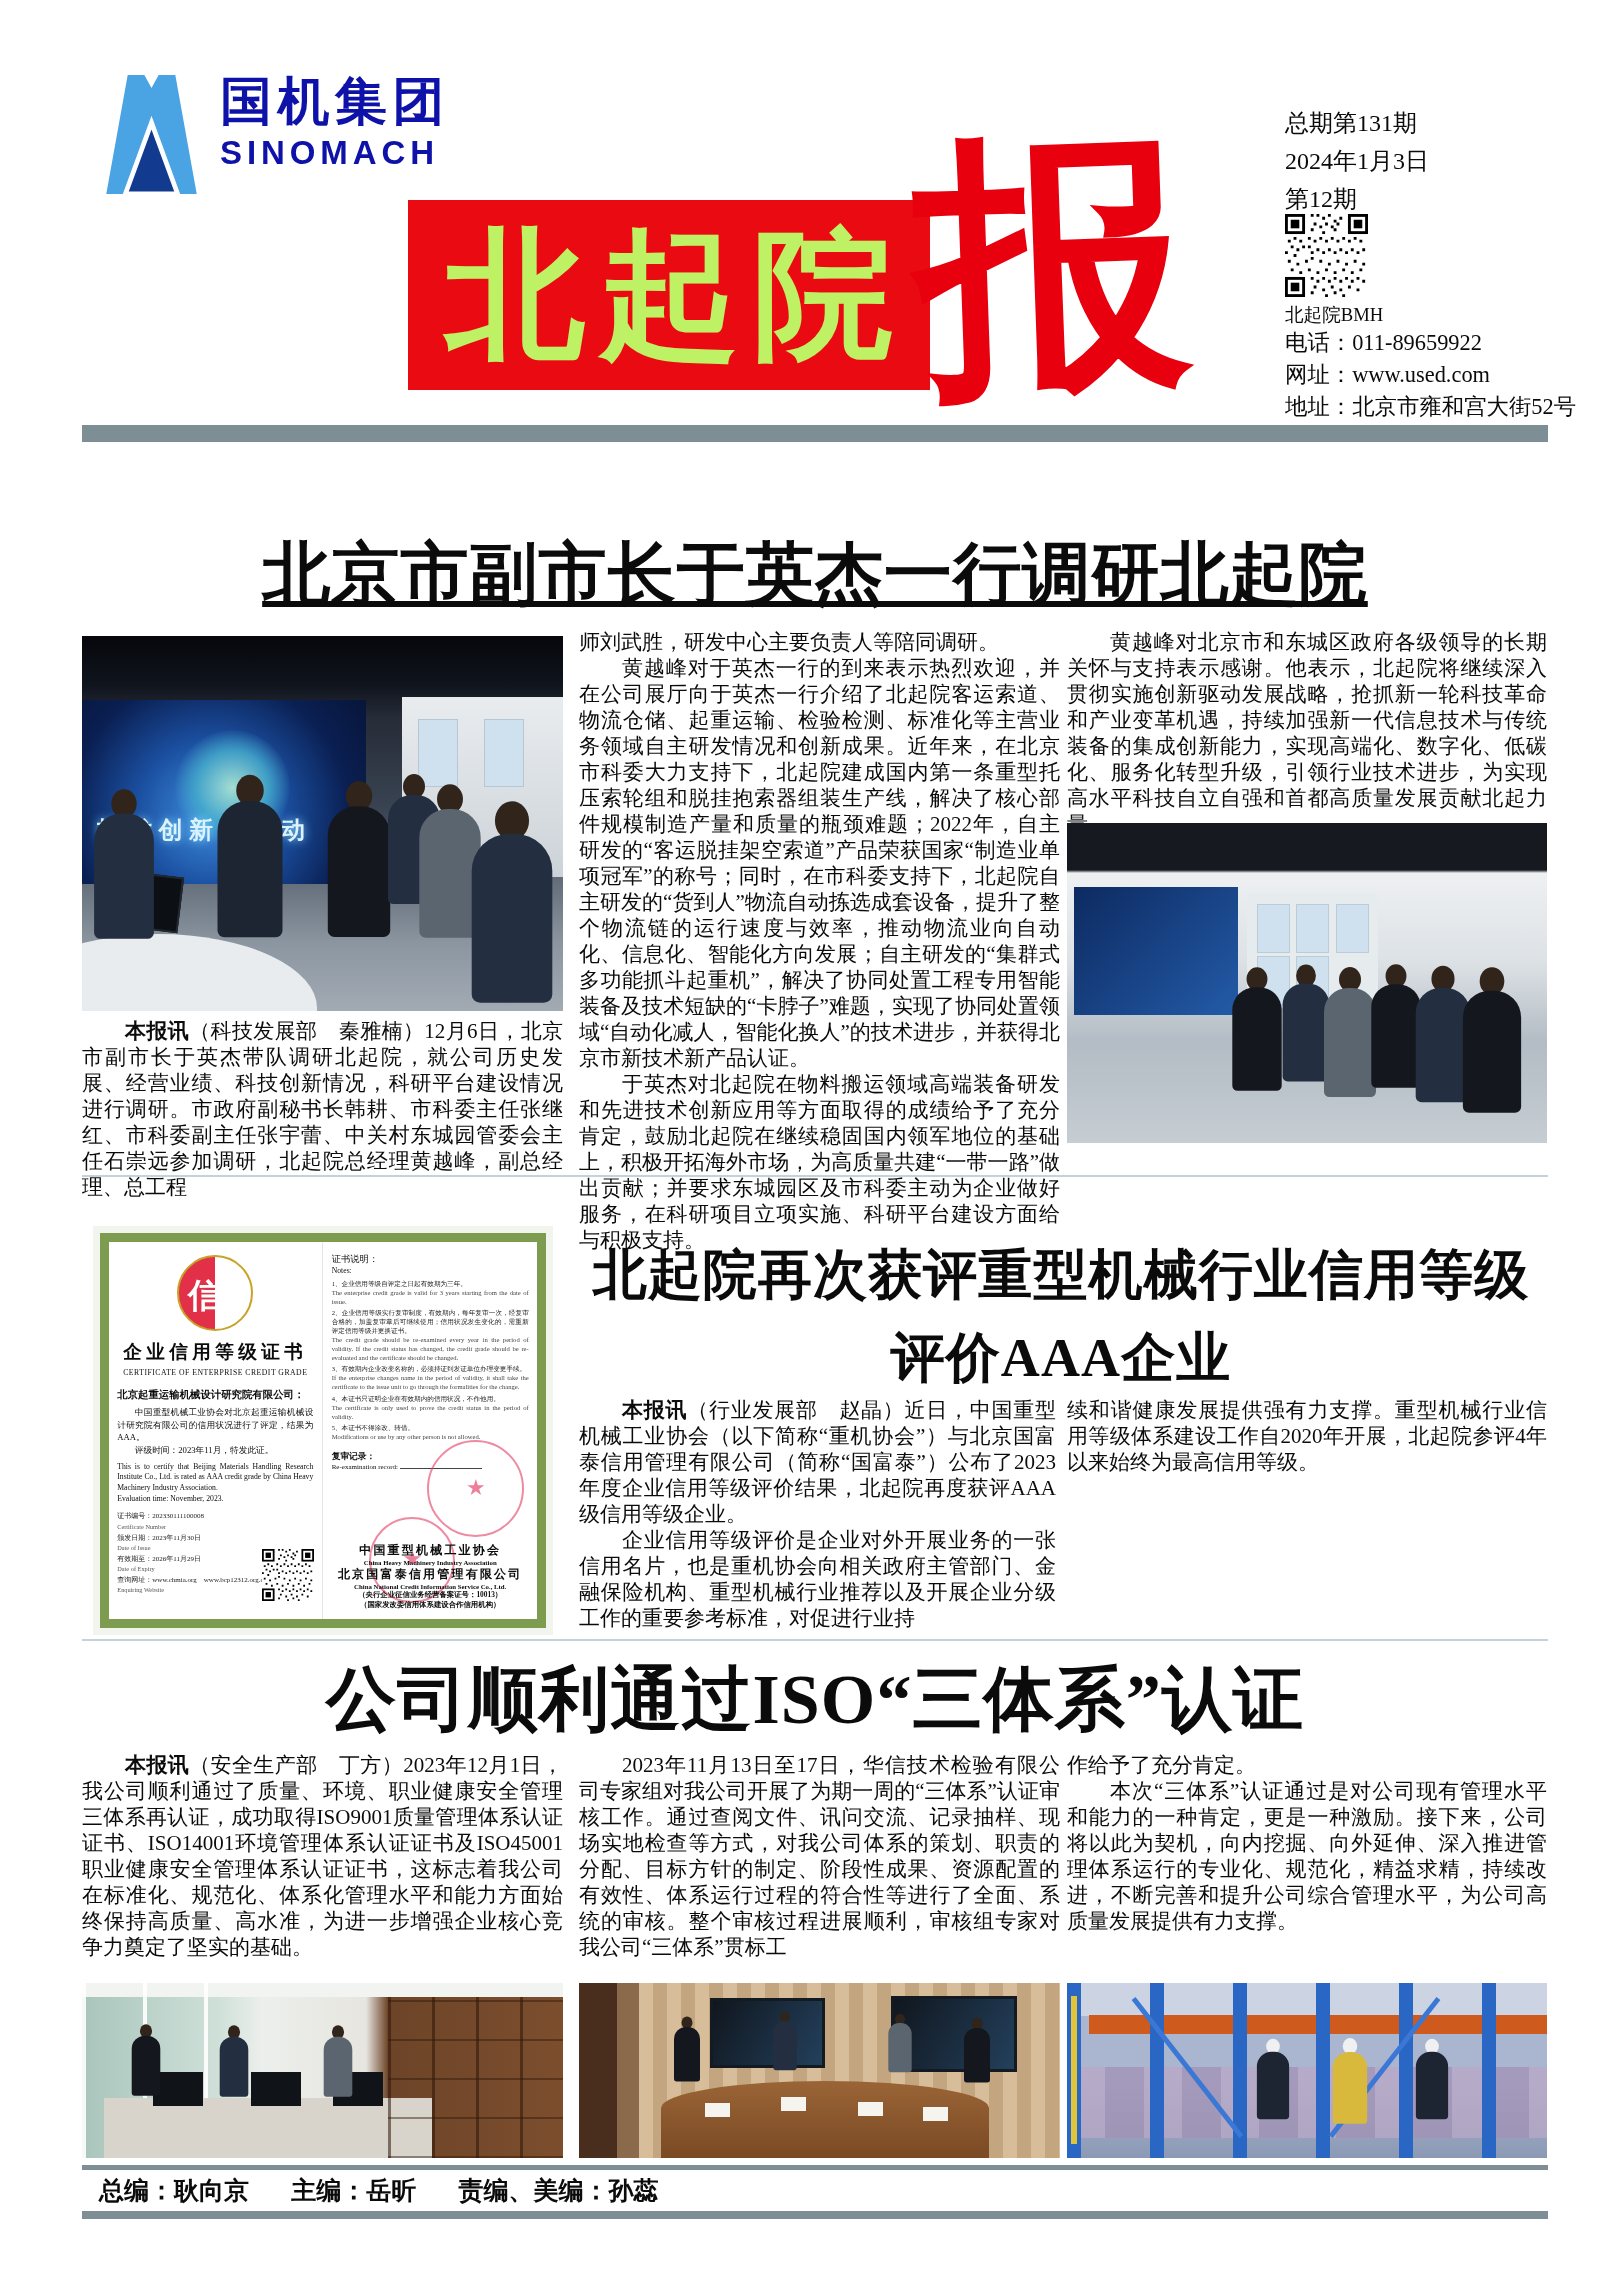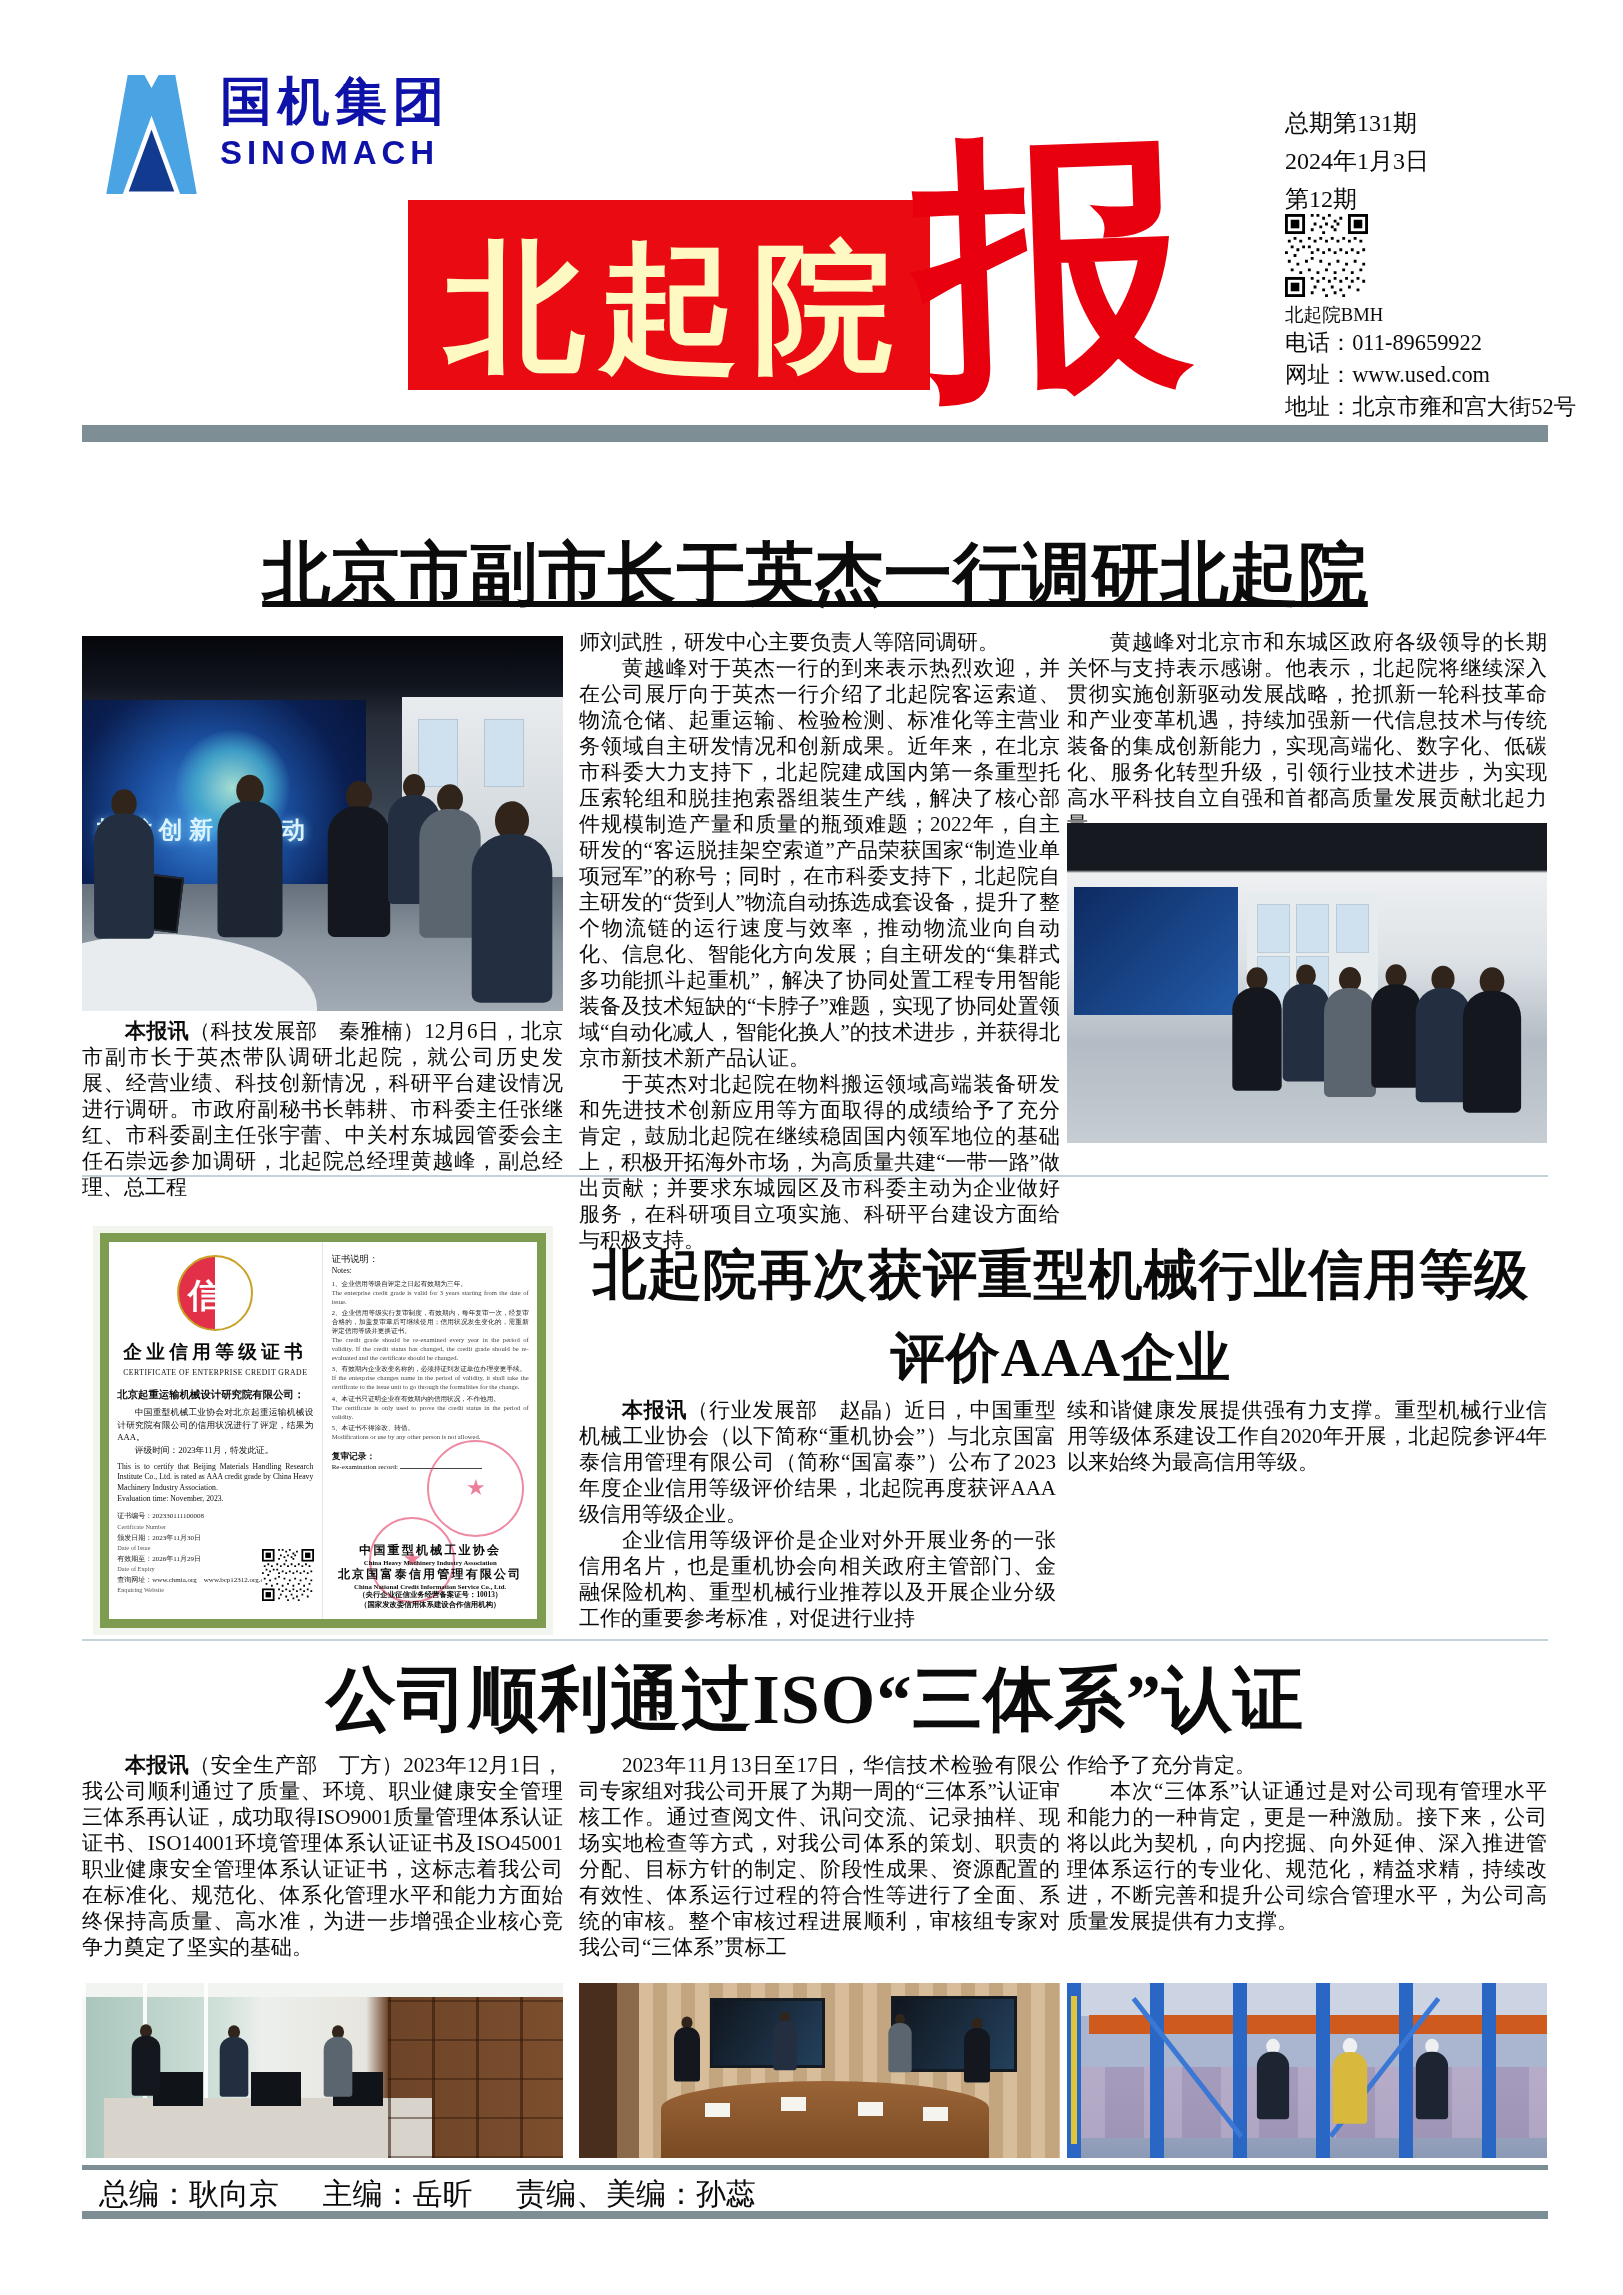--- a/index.html
+++ b/index.html
@@ -6,22 +6,22 @@
   .page{position:relative;width:1624px;height:2295px;background:#ffffff;overflow:hidden;
         font-family:"Liberation Serif","DejaVu Serif",serif;color:#0b0b0b;}
   [data-interactable]{cursor:default;}
 
   
   .logo-icon{position:absolute;left:92px;top:70px;width:119px;height:129px;}
   .logo-text{position:absolute;left:220px;top:73px;font-family:"Liberation Sans","DejaVu Sans",sans-serif;color:#0f12a8;}
   .logo-cn{font-size:52px;font-weight:bold;letter-spacing:5.5px;line-height:57px;}
   .logo-en{font-size:33px;font-weight:bold;letter-spacing:4.9px;line-height:38px;margin-top:4.4px;}
   .mast-box{position:absolute;left:408px;top:200px;width:522px;height:190px;background:#ea0b12;}
-  .mast-box span{display:block;text-align:center;line-height:190px;color:#fef9c3;font-size:140px;font-weight:900;
-                 letter-spacing:14px;text-indent:14px;font-family:"Liberation Sans","DejaVu Sans",sans-serif;margin-top:13px;}
+  .mast-box span{display:block;text-align:center;line-height:190px;color:#bef264;font-size:140px;font-weight:900;
+                 letter-spacing:14px;text-indent:14px;font-family:"Liberation Sans","DejaVu Sans",sans-serif;}
   .mast-brush{position:absolute;left:917px;top:132px;font-size:273px;line-height:273px;color:#e8000f;
               font-weight:900;transform:rotate(-2deg);font-family:"Liberation Serif",serif;}
   .issue{position:absolute;left:1285px;top:104px;font-size:24px;line-height:38px;}
   .qr{position:absolute;left:1285px;top:214px;width:83px;height:83px;}
   .qr-cap{position:absolute;left:1285px;top:302px;font-size:18.6px;}
   .contact{position:absolute;left:1285px;top:327px;font-size:22.4px;line-height:32px;}
   .bar-top{position:absolute;left:82px;top:425px;width:1466px;height:17px;background:#7d8f95;}
 
   
   .paras p{margin:0;font-size:21px;line-height:26px;text-align:justify;}
@@ -109,21 +109,21 @@
   .corg{position:absolute;left:5.5px;right:5.5px;bottom:9.8px;text-align:center;}
   .corg .c1{font-size:12px;font-weight:bold;letter-spacing:2.2px;}
   .corg .e1{font-size:6.8px;font-weight:bold;}
   .corg .c3{font-size:7.4px;font-weight:bold;}
   .cseal{position:absolute;border-radius:50%;border:2.7px solid rgba(226,60,100,.6);}
   .cseal i{position:absolute;left:50%;top:50%;transform:translate(-50%,-55%);font-style:normal;color:rgba(226,60,100,.65);font-size:22px;}
 
   
   .f-rule1{position:absolute;left:82px;top:2165px;width:1466px;height:4.9px;background:#7d8f95;}
   .f-rule2{position:absolute;left:82px;top:2211px;width:1466px;height:7.7px;background:#7d8f95;}
-  .f-text{position:absolute;left:99px;top:2174px;font-size:30px;font-weight:normal;}
+  .f-text{position:absolute;left:99px;top:2174px;font-size:25px;font-weight:bold;}
   .f-text span{margin-right:36px;}
 </style>
 </head>
 <body>
 
 <svg width="0" height="0" style="position:absolute">
   <symbol id="qrsym" viewBox="0 0 29 29">
     <rect width="29" height="29" fill="#fff"></rect>
     <g fill="#000">
       <rect x="0" y="0" width="7" height="7"></rect>

